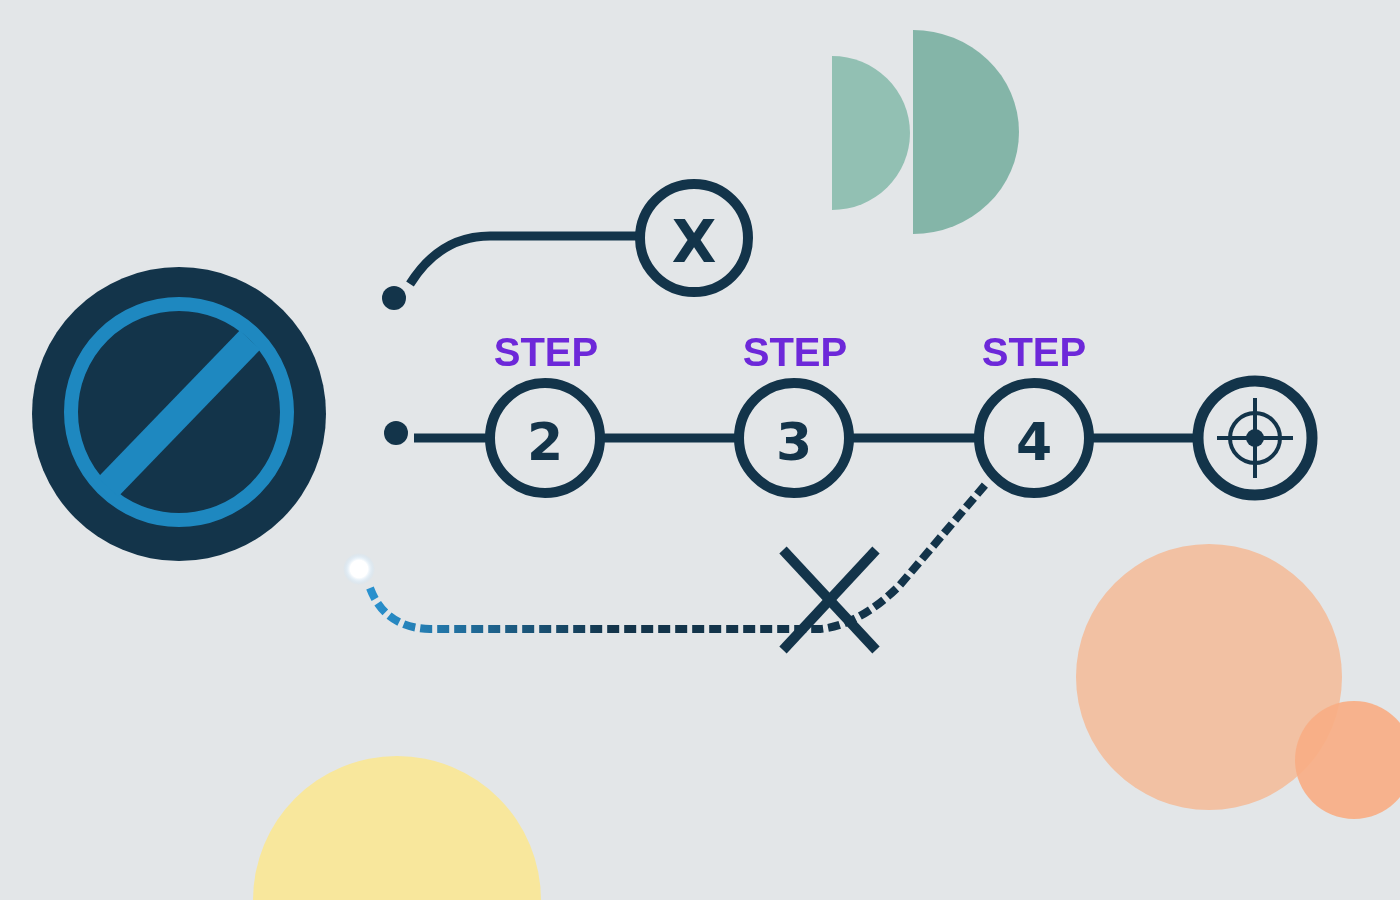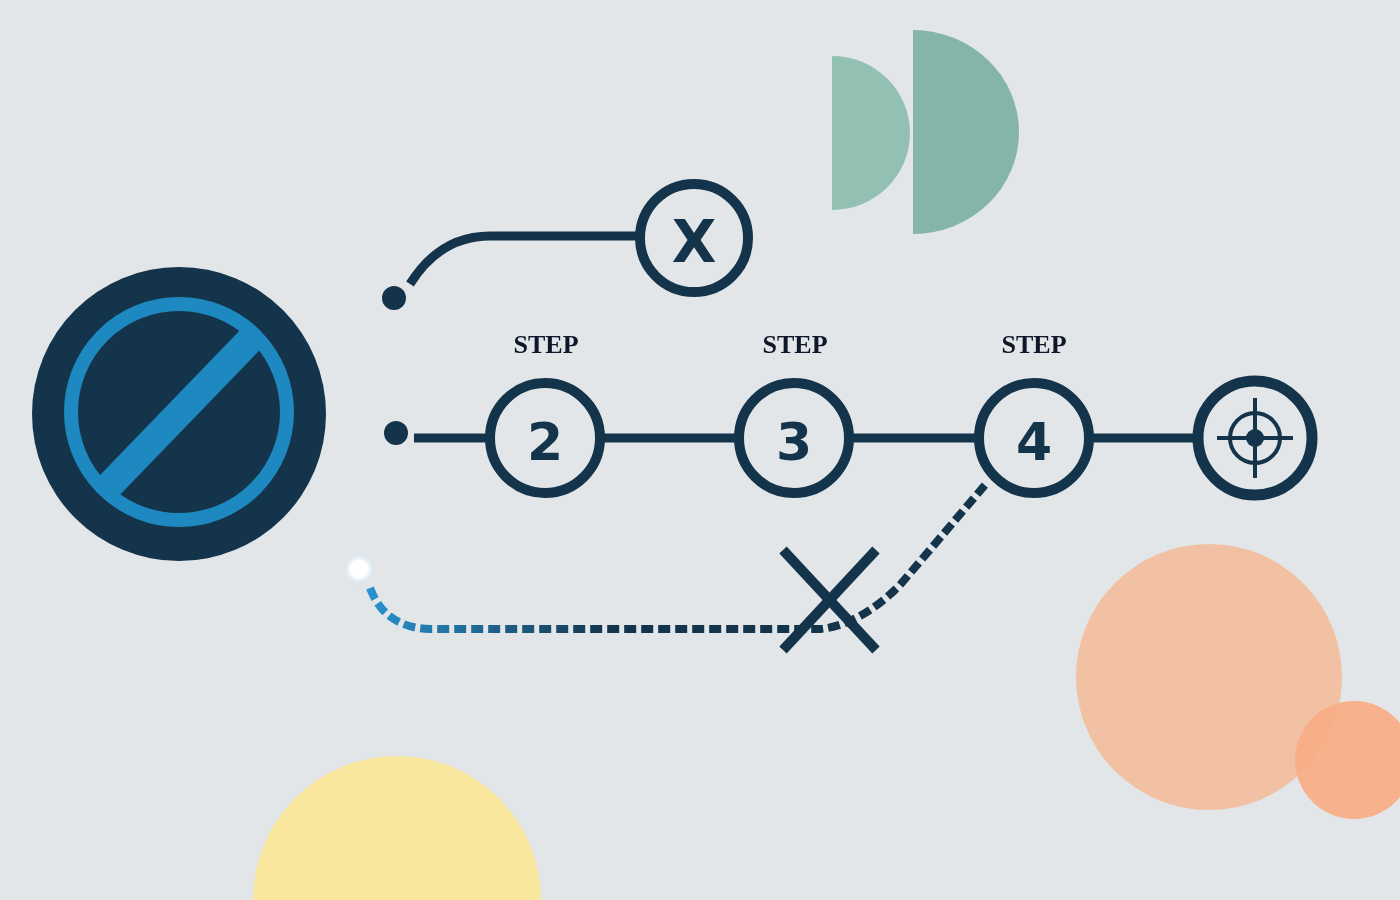--- a/index.html
+++ b/index.html
@@ -1,18 +1,18 @@
 <!DOCTYPE html>
 <html><head>
 <meta charset="utf-8">
 <style>
   html,body{margin:0;padding:0;}
   body{width:1400px;height:900px;overflow:hidden;background:#e3e6e8;position:relative;font-family:"DejaVu Sans",sans-serif;}
   .canvas{position:absolute;left:0;top:0;width:1400px;height:900px;}
-  .step-label{position:absolute;font-family:Liberation Serif, serif;font-weight:bold;font-size:26px;color:#0f172a;letter-spacing:0px;transform:translateX(-50%);}
+  .step-label{position:absolute;font-family:Liberation Sans, sans-serif;font-weight:bold;font-size:40px;color:#6d28d9;letter-spacing:0px;transform:translateX(-50%);}
   .num{position:absolute;font-family:"DejaVu Sans",sans-serif;font-weight:bold;font-size:52px;color:#13344a;transform:translate(-50%,-50%);line-height:1;}
   .xglyph{position:absolute;font-family:"DejaVu Sans",sans-serif;font-weight:bold;font-size:58px;color:#13344a;transform:translate(-50%,-50%);line-height:1;}
 </style>
 </head>
 <body>
 
 <div class="canvas">
 <svg width="1400" height="900" viewBox="0 0 1400 900" xmlns="http://www.w3.org/2000/svg">
 
   <g>

